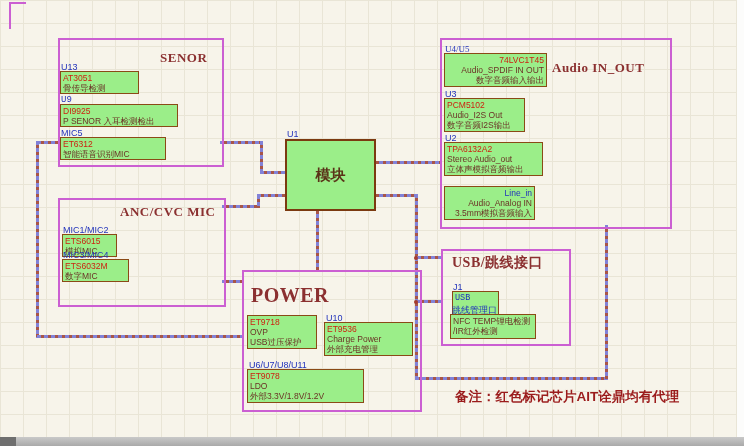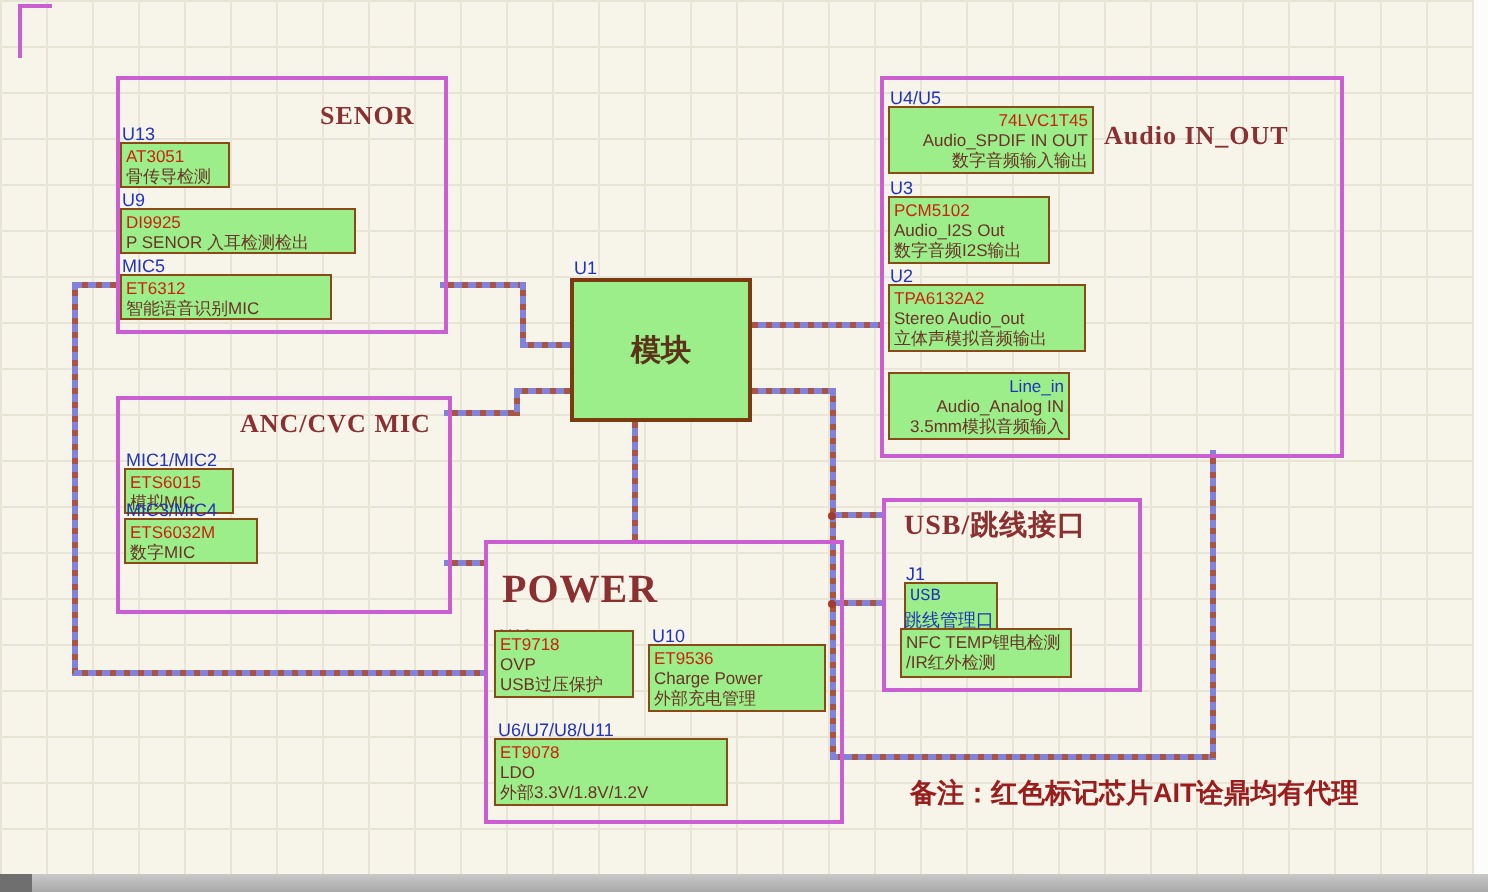--- a/index.html
+++ b/index.html
@@ -81,26 +81,26 @@
   <div class="hwire" style="left:417px;top:300px;width:24px;"></div>
   <div class="junction" style="left:414px;top:256px;"></div>
   <div class="junction" style="left:414px;top:300px;"></div>
 
   <div class="vwire" style="left:316px;top:207px;height:63px;"></div>
 
   <div class="block" style="left:58px;top:38px;width:162px;height:125px;"></div>
   <div class="block-title" style="left:160px;top:50px;">SENOR</div>
 
   <div class="designator" style="left:61px;top:63px;">U13</div>
-  <div class="chipbox" style="left:60px;top:71px;width:55px;height:23px;">
+  <div class="chipbox" style="left:60px;top:71px;width:79px;height:23px;">
     <div class="chip-name">AT3051</div>
     <div>骨传导检测</div>
   </div>
 
-  <div class="designator" style="left:61px;top:96px;">U9</div>
+  <div class="designator" style="left:61px;top:96px;font-family:Liberation Mono, monospace;">U9</div>
   <div class="chipbox" style="left:60px;top:104px;width:118px;height:23px;">
     <div class="chip-name">DI9925</div>
     <div>P SENOR 入耳检测检出</div>
   </div>
 
   <div class="designator" style="left:61px;top:129px;">MIC5</div>
   <div class="chipbox" style="left:60px;top:137px;width:106px;height:23px;">
     <div class="chip-name">ET6312</div>
     <div>智能语音识别MIC</div>
   </div>
@@ -121,21 +121,21 @@
   </div>
 
   <div class="designator" style="left:287px;top:130px;">U1</div>
   <div class="module-box" style="left:285px;top:139px;width:87px;height:68px;">
     <span>模块</span>
   </div>
 
   <div class="block" style="left:440px;top:38px;width:228px;height:187px;"></div>
   <div class="block-title" style="left:552px;top:60px;">Audio IN_OUT</div>
 
-  <div class="designator" style="left:445px;top:45px;">U4/U5</div>
+  <div class="designator" style="left:445px;top:45px;font-family:Liberation Serif, serif;">U4/U5</div>
   <div class="chipbox" style="left:444px;top:53px;width:103px;height:34px;text-align:right;">
     <div class="chip-name">74LVC1T45</div>
     <div>Audio_SPDIF IN OUT</div>
     <div>数字音频输入输出</div>
   </div>
 
   <div class="designator" style="left:445px;top:90px;">U3</div>
   <div class="chipbox" style="left:444px;top:98px;width:81px;height:34px;">
     <div class="chip-name">PCM5102</div>
     <div>Audio_I2S Out</div>

